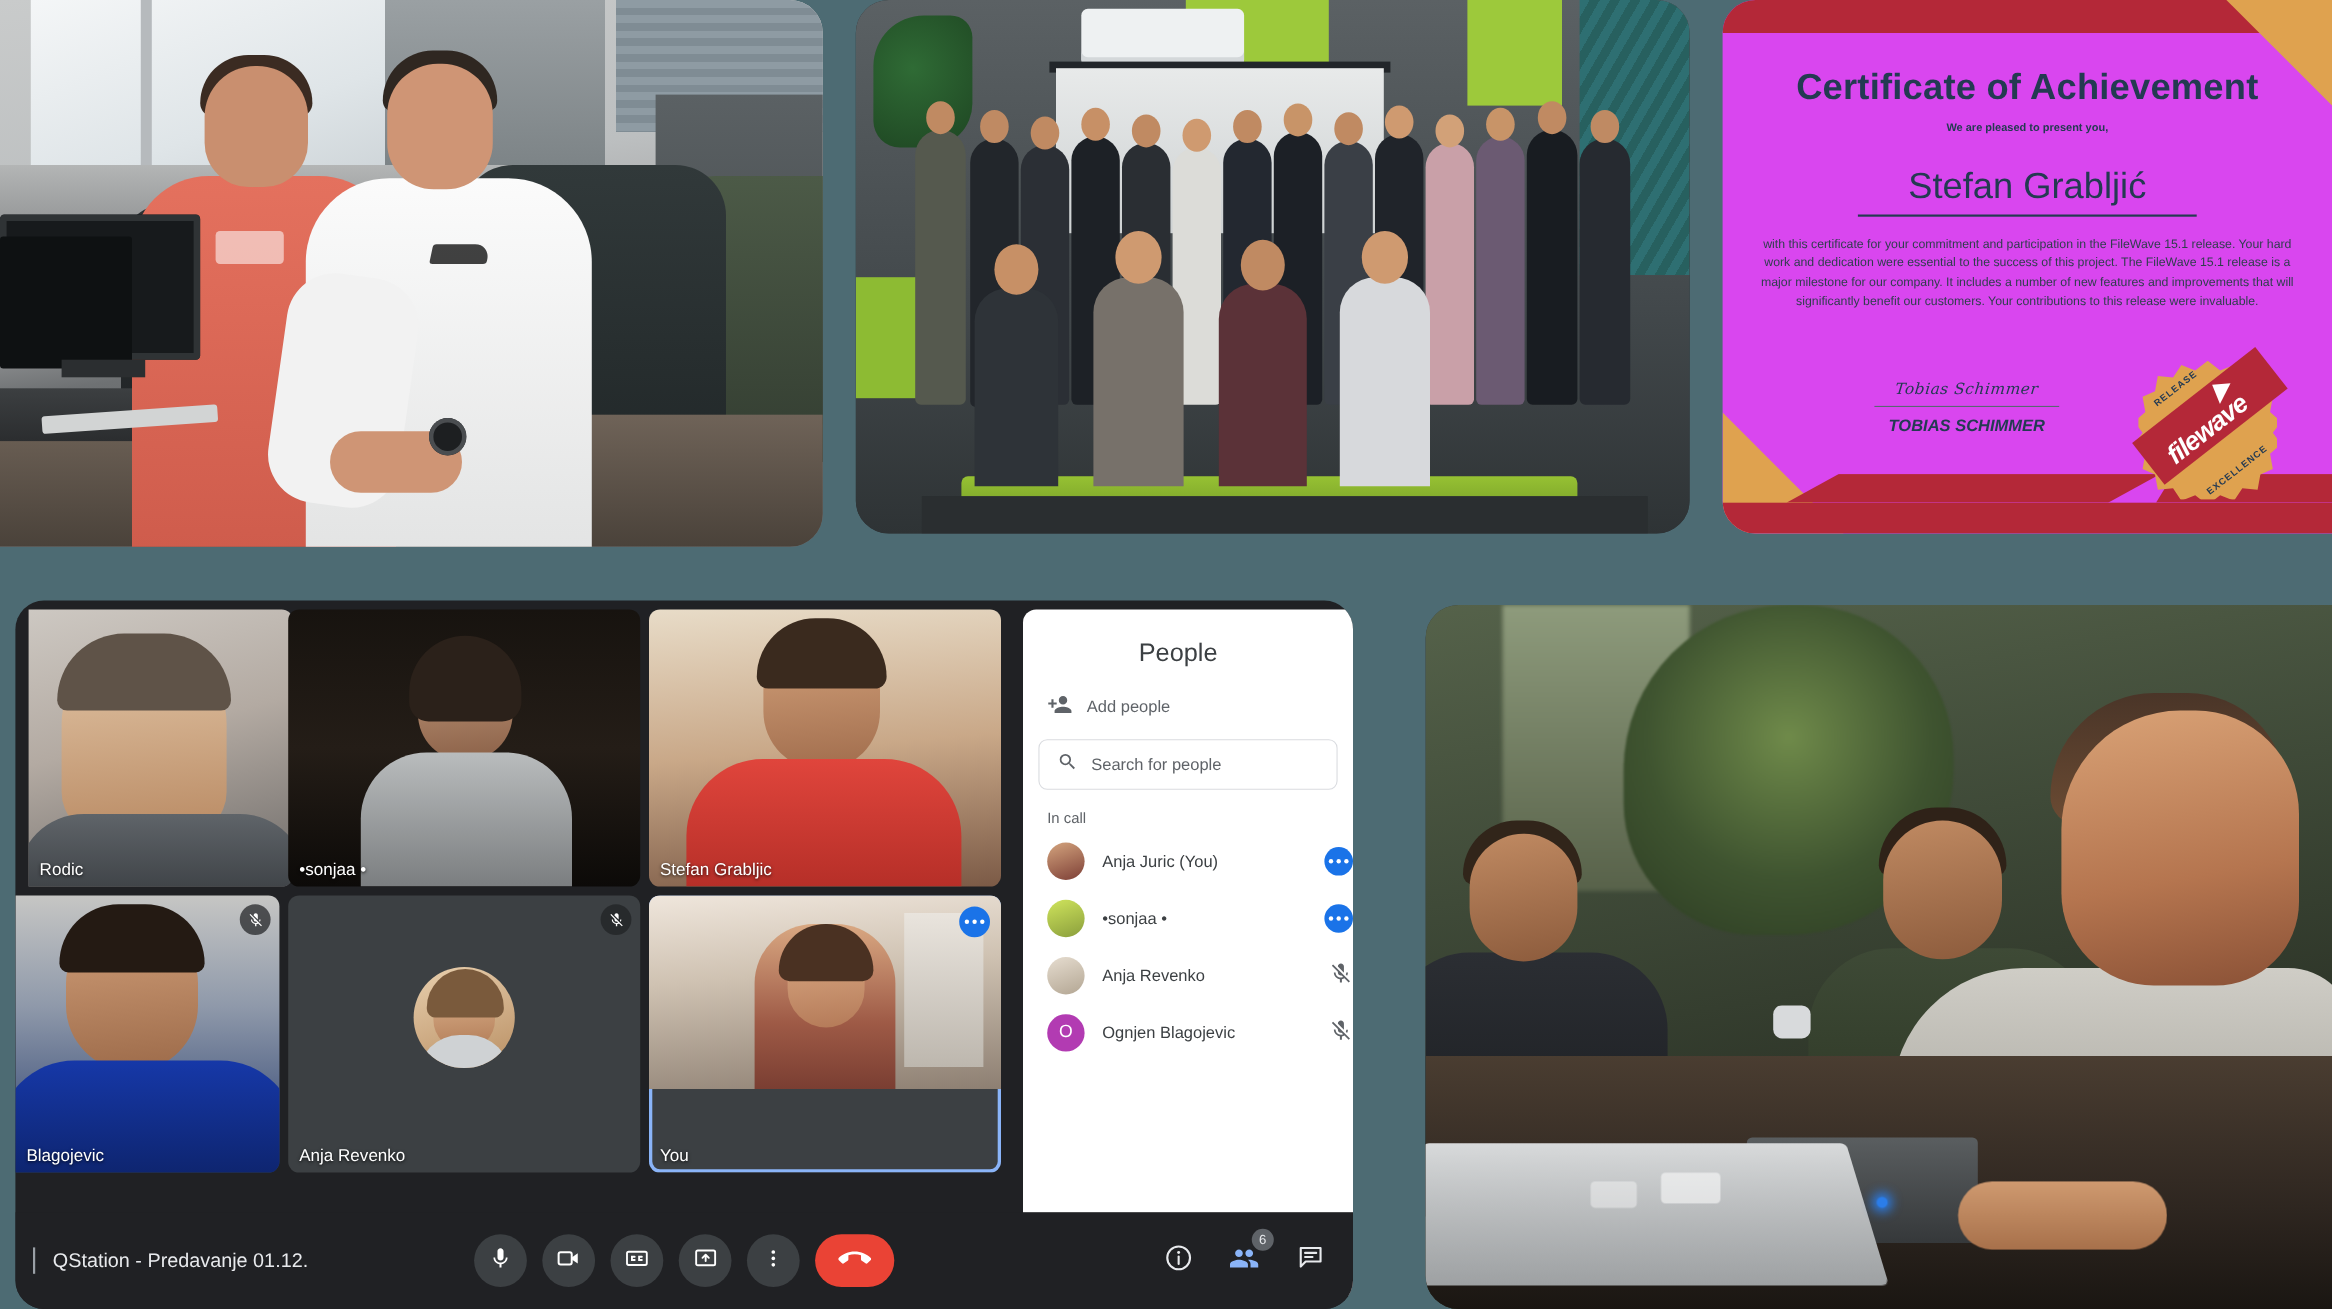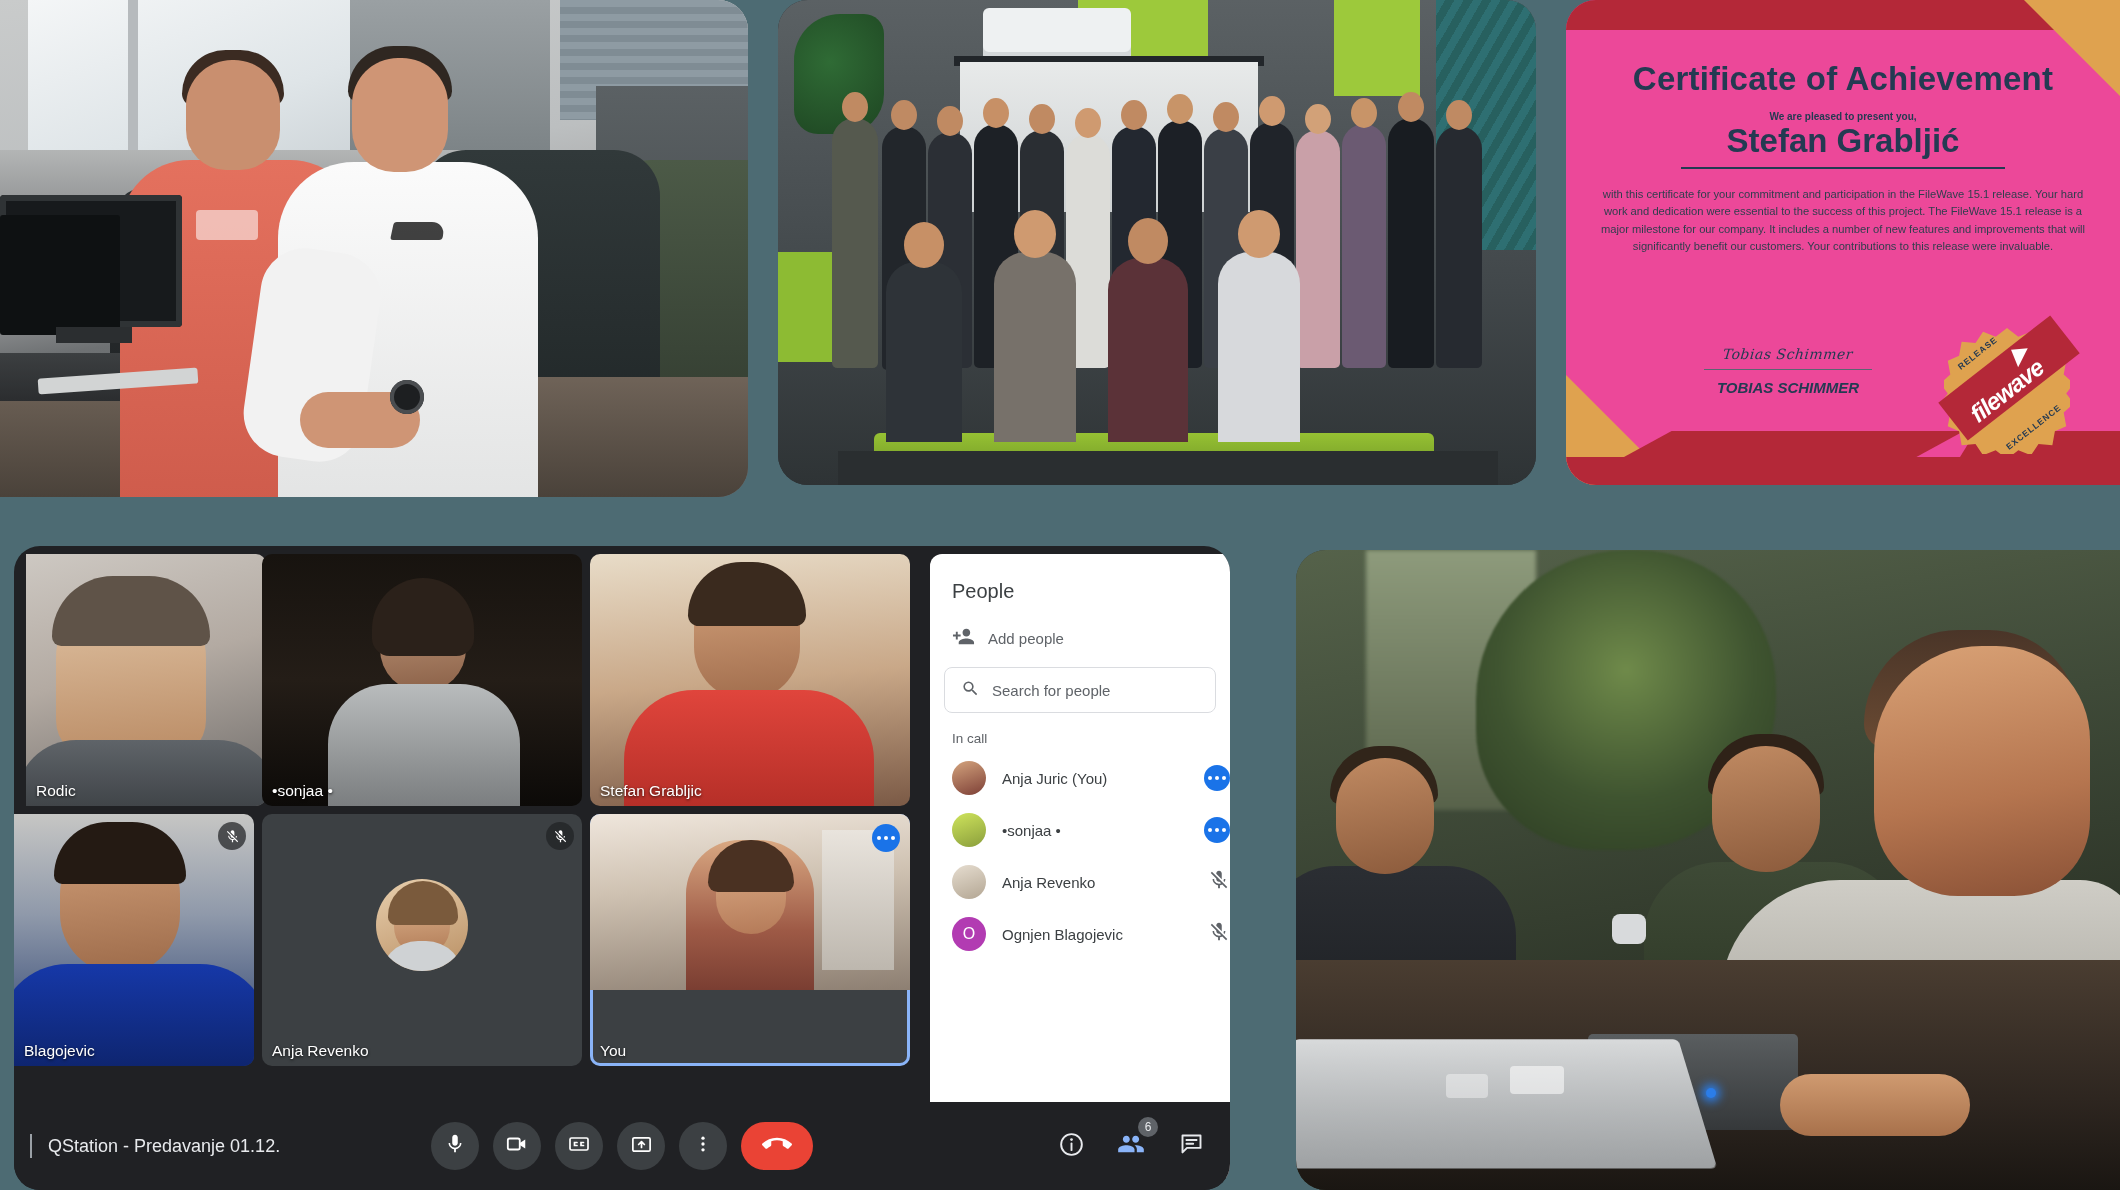--- a/index.html
+++ b/index.html
@@ -89,36 +89,36 @@
      background:radial-gradient(circle at 40% 40%,#2f6b35,#1e4522); border-radius:46px 20px 40px 24px; }
   .p2-greenseat { position:absolute; left:96px; bottom:8px; width:560px; height:44px;
      background:linear-gradient(180deg,#96c133,#6e9425); border-radius:6px; }
   .p2-bench { position:absolute; left:60px; bottom:0; width:660px; height:34px; background:#2a2e30; }
   .p2-row { position:absolute; width:100%; }
   .ppl { position:absolute; border-radius:26px 26px 6px 6px; }
   .ppl .h { position:absolute; left:50%; top:-26px; transform:translateX(-50%);
      width:26px; height:30px; border-radius:50%; }
 
   
-  #cert { left: 1566px; top: 0px; width: 554px; height: 485px; background:#ec4899;
+  #cert { left: 1566px; top: 0px; width: 554px; height: 485px; background:#d946ef;
      border-radius: 30px 0 0 30px; }
   .cert-topbar { position:absolute; left:0; top:0; width:100%; height:30px; background:#b42838; }
   .cert-tr { position:absolute; right:0; top:0; width:0; height:0;
      border-top: 96px solid #dfa24f; border-left: 96px solid transparent; }
   .cert-bl { position:absolute; left:0; bottom:0; width:0; height:0;
      border-bottom: 110px solid #dfa24f; border-right: 110px solid transparent; }
   .cert-bbar { position:absolute; left:0; bottom:0; width:100%; height:28px; background:#b42838; }
   .cert-bband { position:absolute; left:58px; bottom:28px; width:340px; height:26px;
      background:#b42838; clip-path: polygon(0 100%, 14% 0, 100% 0, 86% 100%); }
   .cert-bband2 { position:absolute; right:0px; bottom:28px; width:160px; height:26px;
      background:#b42838; clip-path: polygon(10% 0, 100% 0, 100% 100%, 0 100%); }
   .cert-inner { position:absolute; left:0; right:0; top:38px; padding:0 26px; text-align:center; }
   .cert-title { font-size:33px; font-weight:bold; color:#243a52; letter-spacing:.2px; margin-top:22px; }
   .cert-sub { font-size:10px; font-weight:bold; color:#243a52; margin-top:13px; }
-  .cert-name { font-size:33px; font-weight:bold; color:#243a52; 
+  .cert-name { font-size:33px; font-weight:normal; color:#243a52; margin-top:28px;
      display:inline-block; padding:0 46px 7px 46px; border-bottom:2.5px solid #243a52; }
   .cert-body { font-size:11.2px; line-height:1.55; color:#2f3e4d; margin-top:17px;
      padding:0 6px; }
   .cert-signwrap { position:absolute; left:122px; top:346px; width:200px; text-align:center; }
   .cert-sign { font-family:"DejaVu Serif", serif; font-style:italic; font-size:14px;
      color:#243a52; letter-spacing:.5px; transform:skewX(-6deg); }
   .cert-signline { width:168px; height:1.4px; background:#5a6672; margin:7px auto 0; }
   .cert-signname { font-size:15px; font-weight:bold; font-style:italic; color:#243a52; margin-top:9px; }
   .cert-badge { position:absolute; left:378px; top:328px; width:126px; height:126px; }
   .badge-star { position:absolute; inset:0; background:#dfa24f;
@@ -164,21 +164,21 @@
      width:92px; height:92px; border-radius:50%;
      background:linear-gradient(160deg,#e8cfae,#b98f63); overflow:hidden; }
   .you-cam { position:absolute; left:0; top:0; width:100%; height:176px;
      background:linear-gradient(175deg,#efe6dc 0%,#cfc2b2 40%,#8d7f72 100%); }
   .you-person { position:absolute; left:96px; top:26px; width:128px; height:150px;
      background:linear-gradient(180deg,#d9a882 0%,#9e5a46 60%,#7a3e32 100%); border-radius:54px 54px 0 0; }
 
   
   .people-panel { position:absolute; left:916px; top:8px; width:300px; height:624px;
      background:#fff; border-radius:12px 0 0 0; overflow:hidden; }
-  .pp-title { font-size:20px; color:#3c4043; padding:26px 22px 0 22px; }
+  .pp-title { font-size:23px; color:#3c4043; padding:26px 22px 0 4px;text-align:center; }
   .pp-add { display:flex; align-items:center; gap:13px; padding:22px 22px 14px 22px;
      color:#5f6368; font-size:15px; }
   .pp-searchwrap { margin:2px 14px 0 14px; border:1px solid #dadce0; border-radius:8px;
      height:46px; display:flex; align-items:center; gap:12px; padding:0 16px; }
   .pp-searchtxt { color:#5f6368; font-size:15px; }
   .pp-incall { color:#5f6368; font-size:13.5px; padding:18px 22px 6px 22px; }
   .pp-row { display:flex; align-items:center; gap:16px; padding:9px 0 9px 22px; }
   .pp-av { width:34px; height:34px; border-radius:50%; flex:0 0 34px; overflow:hidden;
      display:flex; align-items:center; justify-content:center; color:#fff; font-size:16px; }
   .pp-name { flex:1; font-size:15px; color:#3c4043; white-space:nowrap; }

